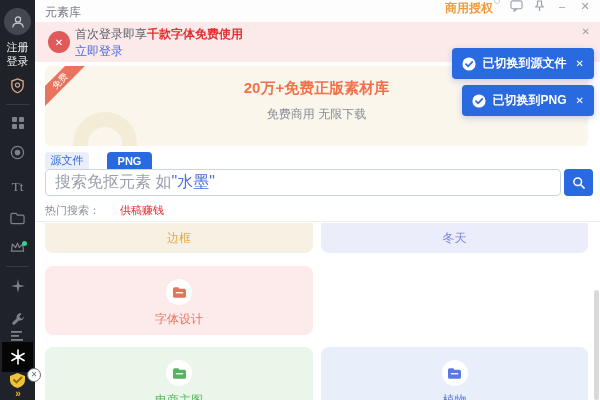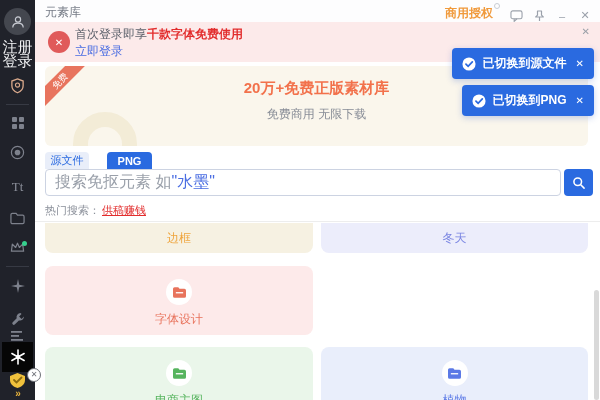--- a/index.html
+++ b/index.html
@@ -4,32 +4,32 @@
 <style>
   * { margin:0; padding:0; box-sizing:border-box; }
   html,body { width:600px; height:400px; overflow:hidden; }
   body { font-family:"Liberation Sans","DejaVu Sans",sans-serif; }
   .app { position:relative; width:600px; height:400px; background:#fff; overflow:hidden; }
 
   
   .sidebar { position:absolute; left:0; top:0; width:35px; height:400px; background:#20222a; }
   .sicon { position:absolute; left:0; width:35px; display:flex; justify-content:center; align-items:center; color:#8a8e99; cursor:pointer; }
   .avatar { position:absolute; left:4px; top:8px; width:27px; height:27px; border-radius:50%; background:#44474f; display:flex; align-items:center; justify-content:center; }
-  .login-txt { position:absolute; left:0; top:40px; width:35px; text-align:center; color:#f2f3f5; font-size:15px; line-height:14px; font-weight:500; }
+  .login-txt { position:absolute; left:0; top:40px; width:35px; text-align:center; color:#f2f3f5; font-size:11px; line-height:14px; font-weight:500; }
   .sdivider { position:absolute; left:6px; width:23px; height:1px; background:#373a44; }
   .tt { font-family:"Liberation Serif","DejaVu Serif",serif; font-size:13px; color:#8a8e99; }
   .green-dot { position:absolute; left:22px; top:241px; width:5px; height:5px; border-radius:50%; background:#35d08e; }
   .active-tile { position:absolute; left:2px; top:342px; width:31px; height:30px; background:#060606; display:flex; align-items:center; justify-content:center; }
   .gold-collapse { position:absolute; left:0; top:388px; width:35px; text-align:center; color:#e8b33c; font-size:10px; font-weight:bold; letter-spacing:-1px; }
   .dismiss { position:absolute; left:27px; top:368px; width:14px; height:14px; border:1px solid #6d7077; border-radius:50%; background:#fff; color:#6d7077; font-size:8px; line-height:12px; text-align:center; }
 
   
   .titlebar { position:absolute; left:35px; top:0; width:565px; height:22px; background:#fdfdfe; }
   .app-title { position:absolute; left:10px; top:4px; font-size:12px; color:#757b86; }
-  .win-right { position:absolute; right:8px; top:0; height:22px; display:flex; align-items:flex-end; gap:9px; }
+  .win-right { position:absolute; right:8px; top:0; height:22px; display:flex; align-items:flex-start; gap:9px; }
   .license { font-size:12px; font-weight:bold; position:relative; padding-right:7px; }
   .license-badge { position:absolute; right:0; top:-2px; width:6px; height:6px; border:1px solid #c9cdd4; border-radius:50%; }
   .winbtn { color:#9ba1ab; font-size:11px; width:14px; text-align:center; cursor:pointer; display:flex; justify-content:center; }
 
   
   .notice { position:absolute; left:35px; top:22px; width:565px; height:40px; background:#fceaea; }
   .notice-x-circle { position:absolute; left:13px; top:9px; width:22px; height:22px; border-radius:50%; background:#e05a5a; color:#fff; font-size:10px; display:flex; align-items:center; justify-content:center; }
   .notice-line1 { position:absolute; left:40px; top:4px; font-size:12px; color:#5d626c; }
   .notice-line1 b { font-weight:bold; }
   .notice-action { position:absolute; left:40px; top:21px; font-size:12px; cursor:pointer; }
@@ -48,21 +48,21 @@
   .promo-upd { position:absolute; left:0; top:61px; width:100%; text-align:center; font-size:11px; color:#878c96; }
 
   
   .tab { position:absolute; top:152px; height:17px; border-radius:4px 4px 0 0; font-size:11px; display:flex; align-items:center; justify-content:center; cursor:pointer; }
   .tab-source { left:45px; width:44px; background:#e9eef9; }
   .tab-png { left:107px; width:45px; color:#fff; font-weight:bold; }
   .search-box { position:absolute; left:45px; top:169px; width:516px; height:27px; background:#fff; border:1px solid #ccd3e2; border-radius:4px; display:flex; align-items:center; padding-left:9px; font-size:16px; cursor:text; }
   .ph-prefix { color:#9aa0aa; }
   .search-btn { position:absolute; left:564px; top:169px; width:29px; height:27px; border-radius:4px; display:flex; align-items:center; justify-content:center; cursor:pointer; border:none; }
   .hot-row { position:absolute; left:45px; top:203px; font-size:11px; color:#8b909a; }
-  .hot-link { text-decoration:underline; cursor:pointer; margin-left:2px; }
+  .hot-link { cursor:pointer; margin-left:20px; }
   .header-rule { position:absolute; left:35px; top:221px; width:565px; height:1px; background:#ededed; }
 
   
   .card { position:absolute; display:flex; flex-direction:column; align-items:center; cursor:pointer; }
   .card-label { font-size:12px; font-weight:500; }
   .card-row1 { top:223px; height:30px; border-radius:0 0 8px 8px; justify-content:center; }
   .card-row2 { top:266px; height:69px; border-radius:8px; }
   .card-row3 { top:347px; height:67px; border-radius:8px; }
   .col-l { left:45px; width:268px; }
   .col-r { left:321px; width:267px; }

